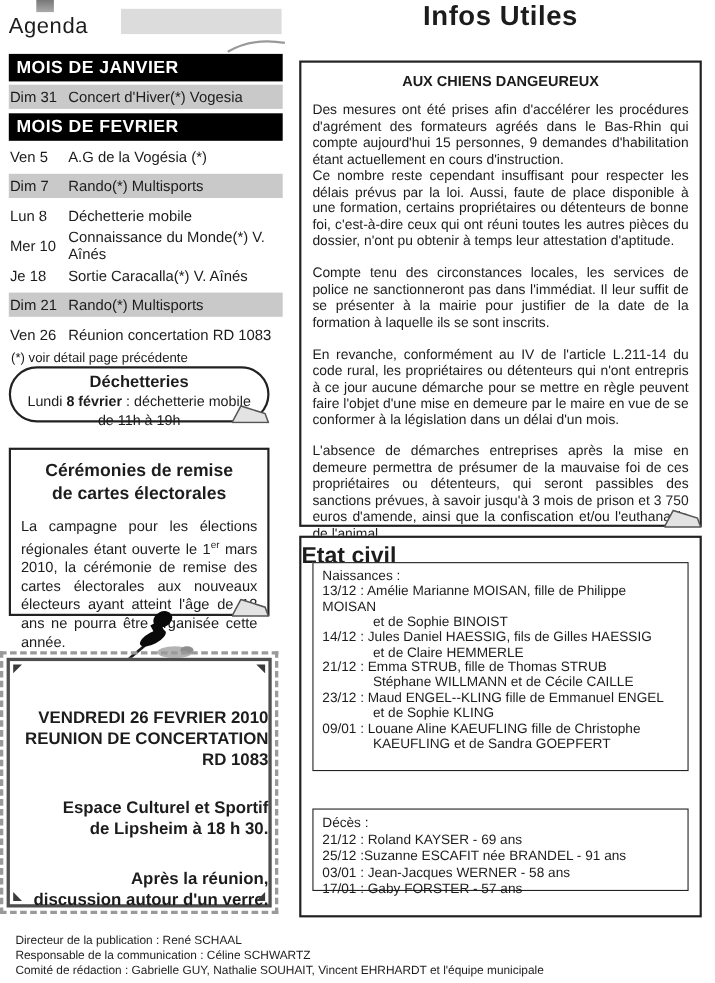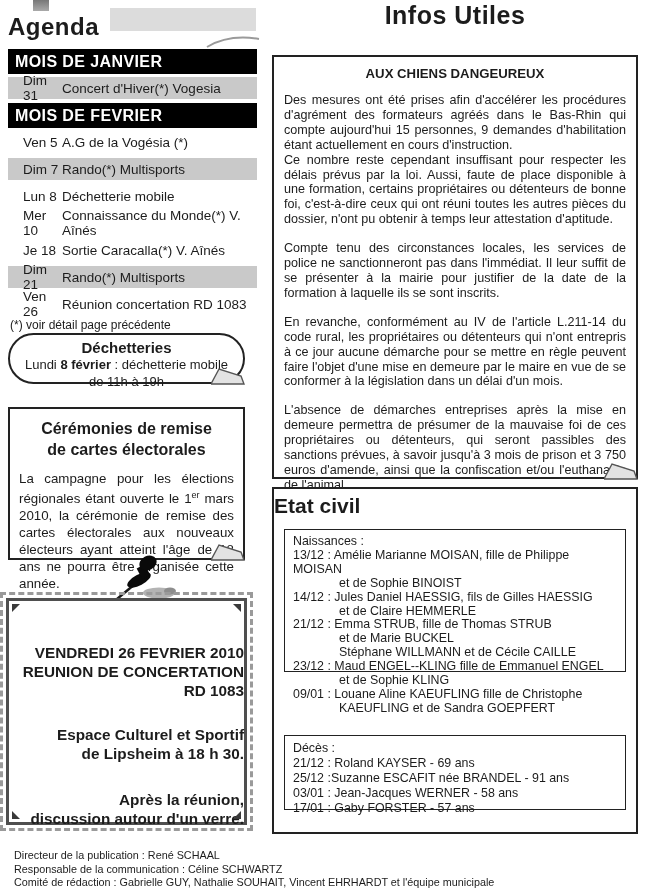--- a/index.html
+++ b/index.html
@@ -14,30 +14,30 @@
   .abs { position: absolute; }
 
   
   .artifact-dark  { left: 33px; top: 0; width: 16px; height: 11px;
                     background: linear-gradient(#777, #aaa); }
   .artifact-light { left: 110px; top: 8px; width: 146px; height: 23px;
                     background: #dcdcdc; }
   .artifact-swoosh{ left: 205px; top: 34px; }
 
   
-  .agenda-title { left: 8px; top: 13px; font-size: 24px; font-weight: bold;
+  .agenda-title { left: 8px; top: 13px; font-size: 20px; font-weight: normal;
                   letter-spacing: 0.5px; }
   .month-bar { left: 8px; width: 249px; height: 25px; background: #000;
                color: #fff; font-weight: bold; font-size: 16px;
                line-height: 25px; padding-left: 7px; letter-spacing: 0.4px; }
   .bar-janvier { top: 49px; }
   .bar-fevrier { top: 103px; }
   .agenda-row { left: 8px; width: 249px; height: 22px; display: flex;
                 align-items: center; font-size: 13.5px; }
-  .agenda-row .day { width: 54px; padding-left: 15px; flex: 0 0 auto; }
+  .agenda-row .day { width: 54px; padding-left: 1px; flex: 0 0 auto; }
   .agenda-row.shaded { background: #c9c9c9; }
   .footnote { left: 10px; top: 318px; font-size: 12px; }
 
   
   .paper-box { border: 2px solid #222; background: #fff; }
   .fold-svg { position: absolute; right: -2px; bottom: -3px; }
 
   .dechet-box { left: 8px; top: 333px; width: 237px; height: 51px;
                 text-align: center; padding-top: 4px; border-radius: 30px; }
   .dechet-box .bt { font-size: 15px; font-weight: bold; }
@@ -80,21 +80,21 @@
   .law-box p { font-size: 12.6px; line-height: 14.9px; text-align: justify;
                margin-bottom: 14px; }
   .law-box p.joined { margin-bottom: 0; }
 
   .etat-box { left: 272px; top: 487px; width: 366px; height: 347px; }
   .etat-title { text-align: left; font-size: 21px; font-weight: bold;
                 margin-top: 5px; }
   .inner-box { position: absolute; left: 10px; width: 342px;
                border: 1.5px solid #222; background: #fff;
                padding: 5px 8px; font-size: 12.4px; line-height: 13.9px; }
-  .naissances-box { top: 40px; height: 143px; }
+  .naissances-box { top: 22px; height: 190px; }
   .deces-box { top: 246px; height: 75px; line-height: 15px; }
   .entry-l2 { padding-left: 46px; }
 </style>
 </head>
 <body>
 
 <div class="abs artifact-dark"></div>
 <div class="abs artifact-light"></div>
 <svg class="abs artifact-swoosh" width="56" height="16">
   <path d="M2,13 q22,-13 52,-8" stroke="#9a9a9a" stroke-width="2" fill="none"></path>
@@ -221,21 +221,20 @@
     <div>
       <div>13/12 : Amélie Marianne MOISAN, fille de Philippe MOISAN</div>
       <div class="entry-l2">et de Sophie BINOIST</div>
     </div>
     <div>
       <div>14/12 : Jules Daniel HAESSIG, fils de Gilles HAESSIG</div>
       <div class="entry-l2">et de Claire HEMMERLE</div>
     </div>
     <div>
       <div>21/12 : Emma STRUB, fille de Thomas STRUB</div>
-      <div class="entry-l2">et de Marie BUCKEL</div>
     </div>
     <div>
       <div class="entry-l2">Stéphane WILLMANN et de Cécile CAILLE</div>
     </div>
     <div>
       <div>23/12 : Maud ENGEL--KLING fille de Emmanuel ENGEL</div>
       <div class="entry-l2">et de Sophie KLING</div>
     </div>
     <div>
       <div>09/01 : Louane Aline KAEUFLING fille de Christophe</div>

